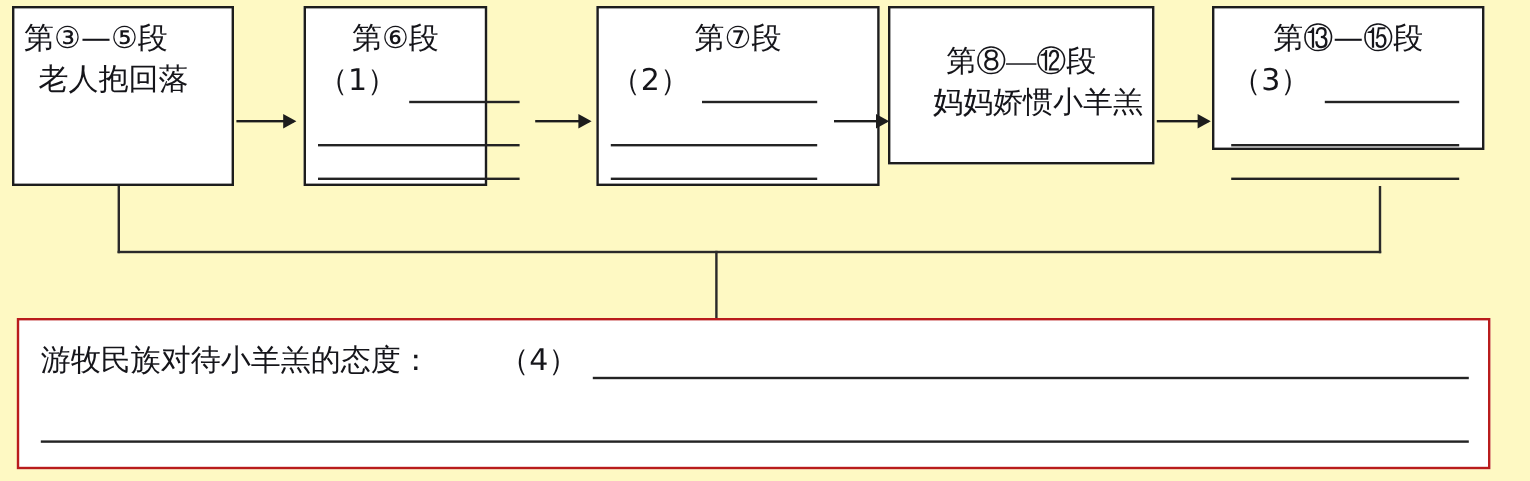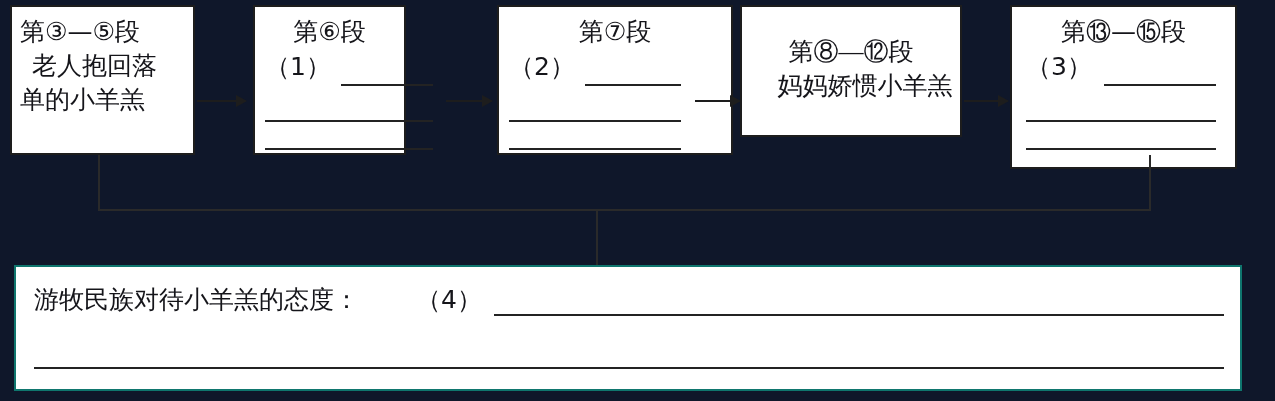--- a/index.html
+++ b/index.html
@@ -8,21 +8,21 @@
     padding: 0;
     background: #ffffff;
   }
   body {
     font-family: "DejaVu Sans", "Liberation Sans", sans-serif;
   }
   #canvas {
     position: relative;
     width: 1275px;
     height: 401px;
-    background: #0f172a;
+    background: #fef9c3;
     overflow: hidden;
   }
 
   
   .node {
     position: absolute;
     box-sizing: border-box;
     border: 2px solid #1d1d1d;
     background: #ffffff;
   }
@@ -85,40 +85,39 @@
   .conn-h {
     position: absolute;
     height: 2px;
     background: #2a2a2a;
   }
 
   
   #summary-box {
     position: absolute;
     box-sizing: border-box;
-    border: 2px solid #0f766e;
+    border: 2px solid #b91c1c;
     background: #ffffff;
   }
   .summary-text {
     position: absolute;
     font-size: 25px;
     line-height: 30px;
     color: #15151a;
     white-space: nowrap;
   }
 </style>
 </head>
 <body>
 
 <div id="canvas">
 
   <div class="node" id="node-1" style="left:10px; top:5px; width:185px; height:150px;">
     <div class="node-text left" style="top:8px;">第③—⑤段</div>
     <div class="node-text left" style="top:42px;padding-left:20px;">老人抱回落</div>
-    <div class="node-text left" style="top:76px;">单的小羊羔</div>
   </div>
 
   <div class="arrow" style="left:197px; top:100px; width:48px;"></div>
 
   <div class="node" id="node-2" style="left:253px; top:5px; width:153px; height:150px;">
     <div class="node-text center stage-line">第⑥段</div>
     <div class="prompt" style="left:10px; top:45px;">（1）</div>
     <div class="rule" style="left:86px; top:77px; width:92px;"></div>
     <div class="rule" style="left:10px; top:113px; width:168px;"></div>
     <div class="rule" style="left:10px; top:141px; width:168px;"></div>
@@ -136,21 +135,21 @@
 
   <div class="arrow" style="left:695px; top:100px; width:44px;"></div>
 
   <div class="node" id="node-4" style="left:740px; top:5px; width:222px; height:132px;font-family:Liberation Serif, serif;">
     <div class="node-text center" style="top:28px;">第⑧—⑫段</div>
     <div class="node-text center" style="top:62px;margin-left:28px;">妈妈娇惯小羊羔</div>
   </div>
 
   <div class="arrow" style="left:964px; top:100px; width:43px;"></div>
 
-  <div class="node" id="node-5" style="left:1010px; top:5px; width:227px; height:164px;">
+  <div class="node" id="node-5" style="left:1010px; top:5px; width:227px; height:120px;">
     <div class="node-text center stage-line">第⑬—⑮段</div>
     <div class="prompt" style="left:14px; top:45px;">（3）</div>
     <div class="rule" style="left:92px; top:77px; width:112px;"></div>
     <div class="rule" style="left:14px; top:113px; width:190px;"></div>
     <div class="rule" style="left:14px; top:141px; width:190px;"></div>
   </div>
 
   <div class="conn-v" style="left:98px; top:155px; height:56px;"></div>
 
   <div class="conn-v" style="left:1149px; top:155px; height:56px;"></div>

